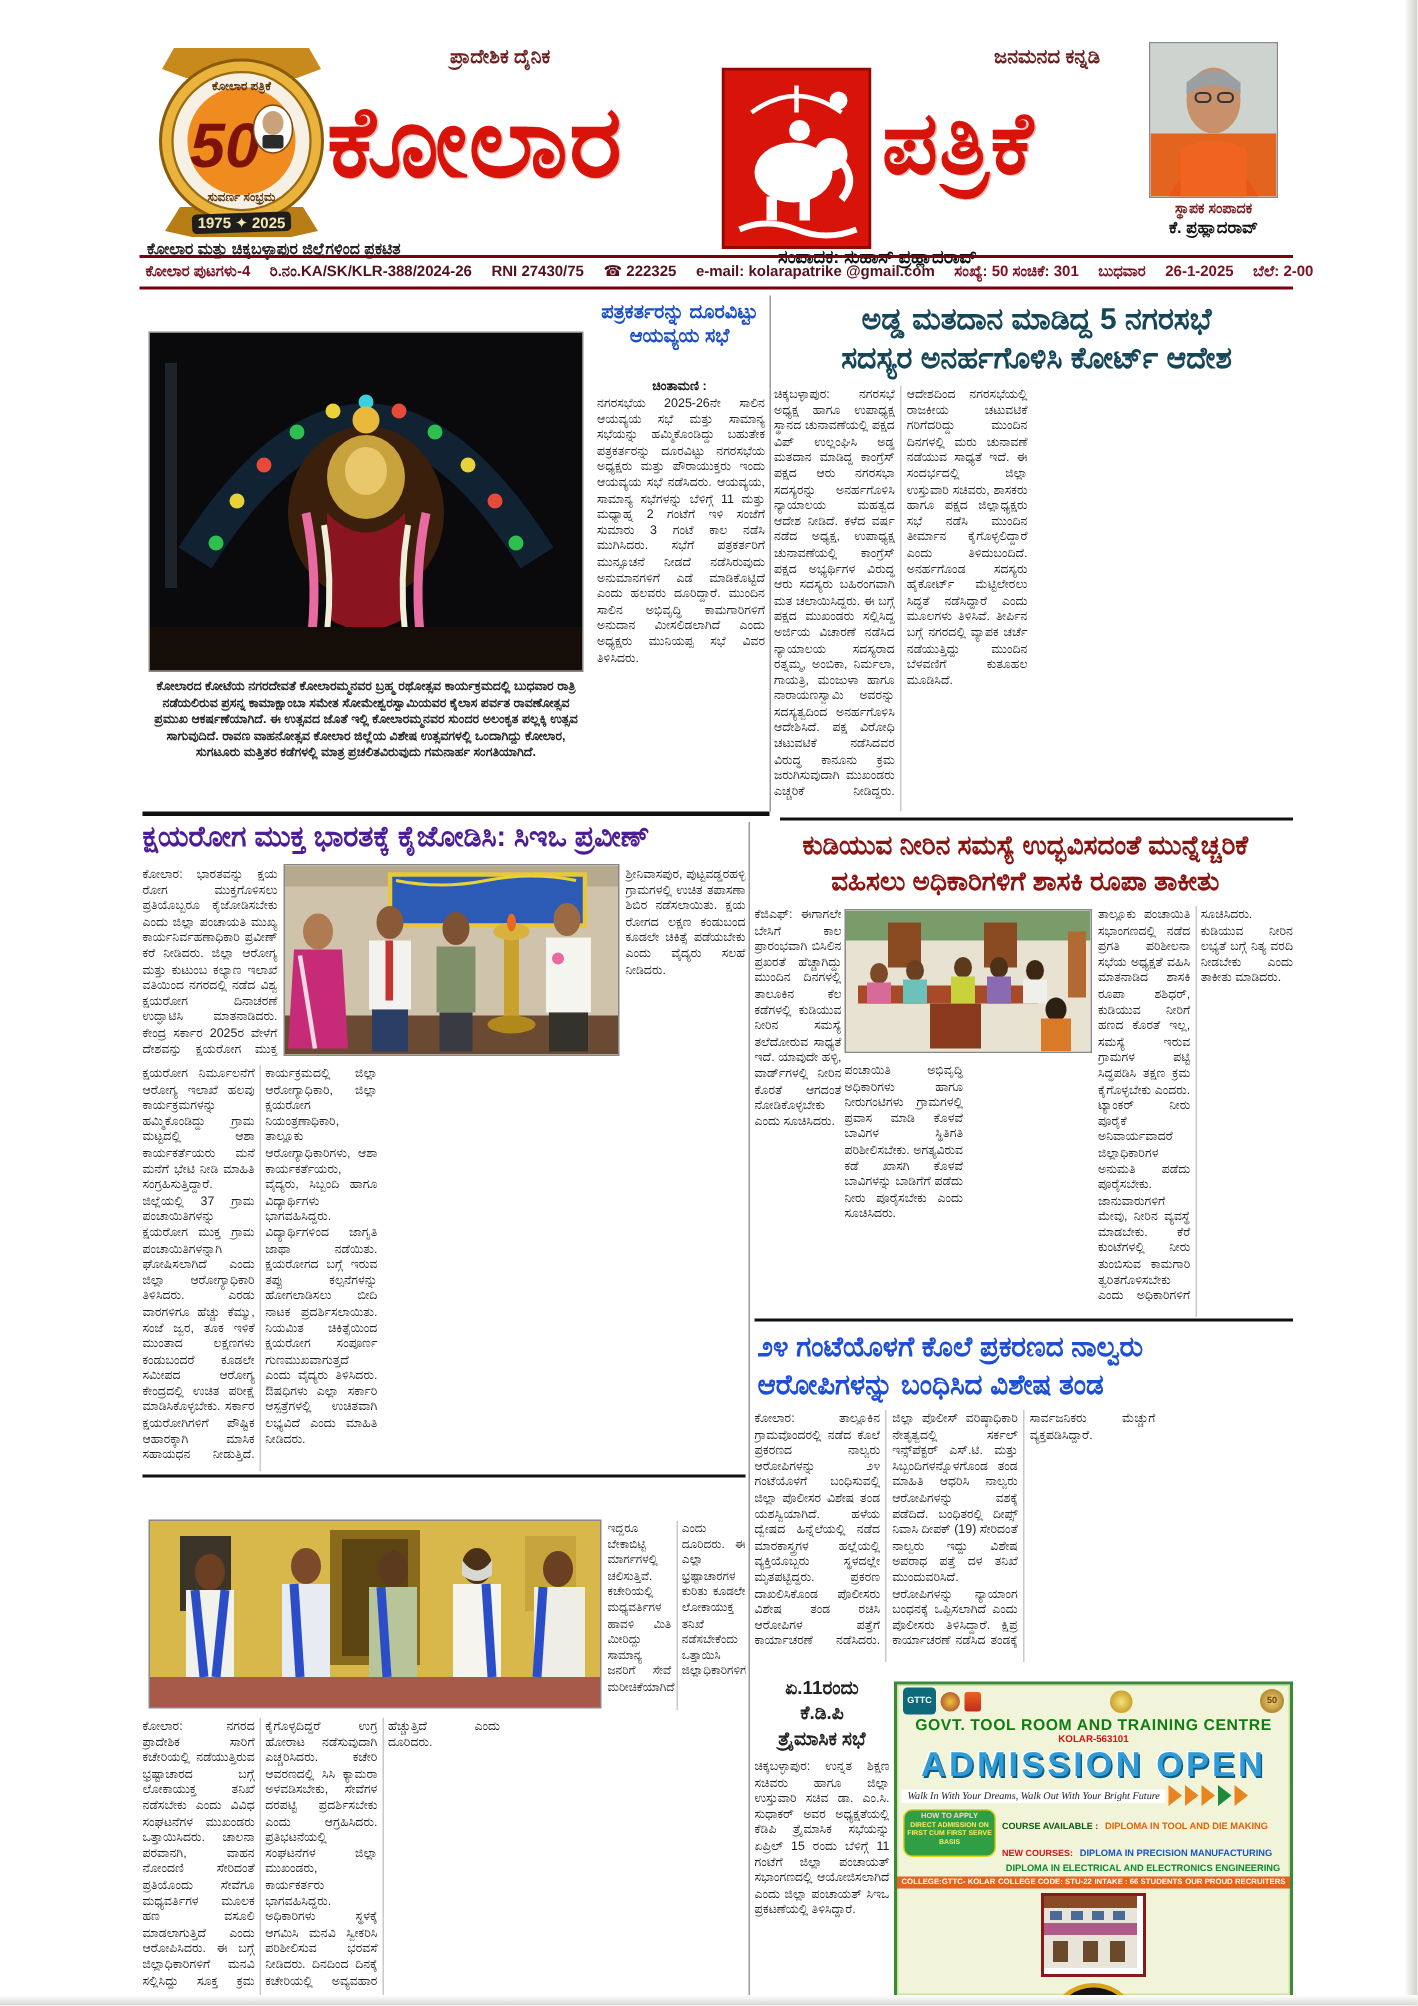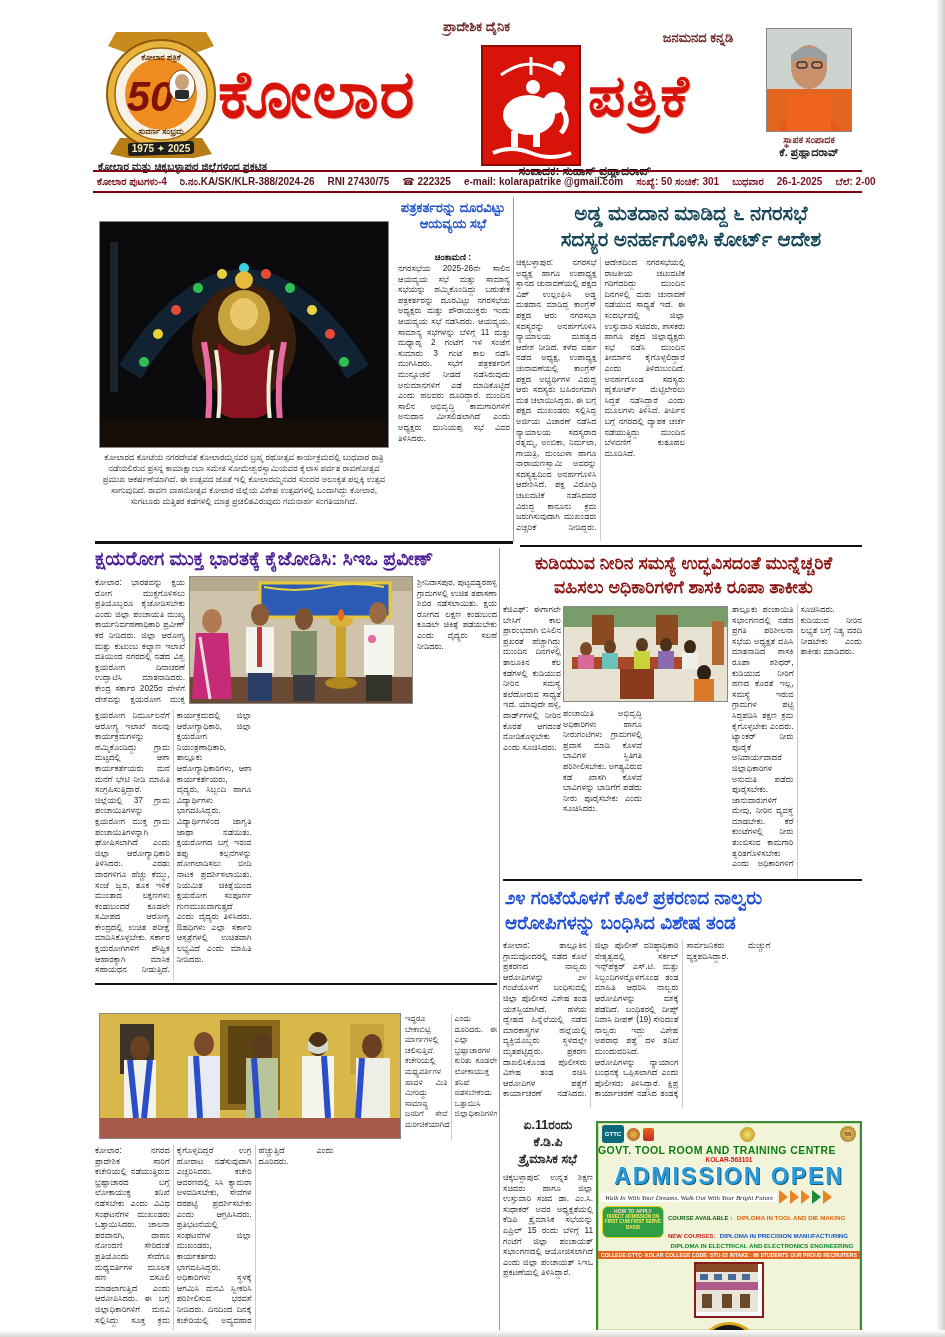--- a/index.html
+++ b/index.html
@@ -33,32 +33,32 @@
   .hl-a6{color:#151515;font-size:16.5px;}
   .hl-a7{color:#222;font-size:12.5px;text-align:center;line-height:17px;font-weight:800;}
   .subhead-blue{color:#1b4ec9;font-weight:800;font-size:13px;text-align:center;line-height:16px;}
 
   
   .body-txt{font-size:8.3px;line-height:10.6px;text-align:justify;color:#1c1c1c;
             overflow:hidden;column-fill:auto;}
   .cols2{column-count:2;column-gap:7px;column-rule:1px solid #c9c9c9;}
   .cols4{column-count:4;column-gap:8px;column-rule:1px solid #c9c9c9;}
   .cols5{column-count:5;column-gap:7px;column-rule:1px solid #c9c9c9;}
-  .caption{font-size:8.4px;font-weight:normal;line-height:11px;text-align:center;color:#222;}
+  .caption{font-size:8.4px;font-weight:bold;line-height:11px;text-align:center;color:#222;}
   .dateline{font-weight:bold;font-size:8.5px;text-align:center;color:#111;}
 
   .rule-h{background:#101010;}
   .rule-v{background:#9a9a9a;width:1px;}
   .photo{border:1px solid #888;box-sizing:border-box;}
 
   
   .ad{left:596px;top:1121px;width:266px;height:211px;background:#f2f4da;
       border:2px solid #3a8a3a;box-shadow:inset 0 0 0 1px #cfe0a6;box-sizing:border-box;
       font-family:"Liberation Sans",sans-serif;overflow:hidden;}
-  .ad-name{color:#0e7d12;font-size:10.5px;font-weight:900;letter-spacing:.4px;margin-top:1px;}
+  .ad-name{color:#0e7d12;font-size:10.5px;font-weight:900;text-align:center;letter-spacing:.4px;margin-top:1px;}
   .ad-loc{color:#d11616;font-size:6.5px;font-weight:bold;text-align:center;}
   .ad-open{color:#2e9bd6;font-size:23px;font-weight:900;text-align:center;letter-spacing:2px;
            text-shadow:1px 1px 0 #0a5c88, -1px -1px 0 #ffffff;}
   .ad-tagline{font-family:"Liberation Serif",serif;font-style:italic;font-size:6.8px;color:#222;
               background:#fff;padding:1px 4px;white-space:nowrap;}
   .chev{width:0;height:0;border-top:7px solid transparent;border-bottom:7px solid transparent;margin-left:2px;}
   .apply-box{background:#2f9e44;border:1px solid #e7d417;border-radius:6px;width:62px;height:32px;
              text-align:center;padding:1px;box-sizing:border-box;}
   .apply-t1{color:#ffd2d2;font-size:5px;font-weight:900;}
   .apply-t2{color:#ffe95e;font-size:4.6px;font-weight:bold;line-height:5.4px;}
@@ -93,21 +93,21 @@
       <text x="63" y="108" text-anchor="middle" font-size="8" fill="#5a3208" font-weight="bold">ಸುವರ್ಣ ಸಂಭ್ರಮ</text>
       <text x="52" y="85" text-anchor="middle" font-size="42" fill="#7c1208" font-weight="bold" font-style="italic">50</text>
       <ellipse cx="84" cy="60" rx="13" ry="16" fill="#fff" stroke="#7c4a10"></ellipse>
       <ellipse cx="84" cy="56" rx="7" ry="8" fill="#caa27a"></ellipse>
       <rect x="77" y="64" width="14" height="9" rx="2" fill="#2b2b2b"></rect>
       <rect x="30" y="116" width="66" height="13" rx="3" fill="#1e1e1e" transform="rotate(-2 63 122)"></rect>
       <text x="63" y="126" text-anchor="middle" font-size="10" fill="#f7e9b0" font-weight="bold">1975 ✦ 2025</text>
     </svg>
   </div>
 
-  <div class="abs tagline" style="left:300px;top:19px;width:210px;text-align:right;">ಪ್ರಾದೇಶಿಕ ದೈನಿಕ</div>
+  <div class="abs tagline" style="left:300px;top:30px;width:210px;text-align:left;">ಪ್ರಾದೇಶಿಕ ದೈನಿಕ</div>
   <div class="abs tagline" style="left:608px;top:30px;width:180px;text-align:center;">ಜನಮನದ ಕನ್ನಡಿ</div>
 
   <div class="abs title" style="left:218px;top:56px;font-size:66px;">ಕೋಲಾರ</div>
   <div class="abs title" style="left:588px;top:62px;font-size:58px;">ಪತ್ರಿಕೆ</div>
 
   <div class="abs" style="left:481px;top:45px;width:100px;height:121px;">
     <svg width="100" height="121" viewBox="0 0 100 121">
       <rect x="1" y="1" width="98" height="119" fill="#d8130a" stroke="#8e0b04" stroke-width="2"></rect>
       <path d="M20 30 Q50 8 80 30" stroke="#fff" stroke-width="3" fill="none"></path>
       <line x1="50" y1="12" x2="50" y2="30" stroke="#fff" stroke-width="3"></line>
@@ -191,21 +191,21 @@
   <div class="abs caption" style="left:97px;top:452px;width:294px;height:88px;">ಕೋಲಾರದ ಕೋಟೆಯ ನಗರದೇವತೆ ಕೋಲಾರಮ್ಮನವರ ಬ್ರಹ್ಮ ರಥೋತ್ಸವ ಕಾರ್ಯಕ್ರಮದಲ್ಲಿ ಬುಧವಾರ ರಾತ್ರಿ ನಡೆಯಲಿರುವ ಪ್ರಸನ್ನ ಕಾಮಾಕ್ಷಾಂಬಾ ಸಮೇತ ಸೋಮೇಶ್ವರಸ್ವಾಮಿಯವರ ಕೈಲಾಸ ಪರ್ವತ ರಾವಣೋತ್ಸವ ಪ್ರಮುಖ ಆಕರ್ಷಣೆಯಾಗಿದೆ. ಈ ಉತ್ಸವದ ಜೊತೆ ಇಲ್ಲಿ ಕೋಲಾರಮ್ಮನವರ ಸುಂದರ ಅಲಂಕೃತ ಪಲ್ಲಕ್ಕಿ ಉತ್ಸವ ಸಾಗುವುದಿದೆ. ರಾವಣ ವಾಹನೋತ್ಸವ ಕೋಲಾರ ಜಿಲ್ಲೆಯ ವಿಶೇಷ ಉತ್ಸವಗಳಲ್ಲಿ ಒಂದಾಗಿದ್ದು ಕೋಲಾರ, ಸುಗಟೂರು ಮತ್ತಿತರ ಕಡೆಗಳಲ್ಲಿ ಮಾತ್ರ ಪ್ರಚಲಿತವಿರುವುದು ಗಮನಾರ್ಹ ಸಂಗತಿಯಾಗಿದೆ.</div>
 
   <div class="abs subhead-blue" style="left:396px;top:200px;width:114px;">ಪತ್ರಕರ್ತರನ್ನು ದೂರವಿಟ್ಟು ಆಯವ್ಯಯ ಸಭೆ</div>
   <div class="abs dateline" style="left:396px;top:252px;width:114px;">ಚಿಂತಾಮಣಿ :</div>
   <div class="abs body-txt" style="left:398px;top:263px;width:112px;height:276px;">ನಗರಸಭೆಯ 2025-26ನೇ ಸಾಲಿನ ಆಯವ್ಯಯ ಸಭೆ ಮತ್ತು ಸಾಮಾನ್ಯ ಸಭೆಯನ್ನು ಹಮ್ಮಿಕೊಂಡಿದ್ದು ಬಹುತೇಕ ಪತ್ರಕರ್ತರನ್ನು ದೂರವಿಟ್ಟು ನಗರಸಭೆಯ ಅಧ್ಯಕ್ಷರು ಮತ್ತು ಪೌರಾಯುಕ್ತರು ಇಂದು ಆಯವ್ಯಯ ಸಭೆ ನಡೆಸಿದರು. ಆಯವ್ಯಯ, ಸಾಮಾನ್ಯ ಸಭೆಗಳನ್ನು ಬೆಳಿಗ್ಗೆ 11 ಮತ್ತು ಮಧ್ಯಾಹ್ನ 2 ಗಂಟೆಗೆ ಇಳಿ ಸಂಜೆಗೆ ಸುಮಾರು 3 ಗಂಟೆ ಕಾಲ ನಡೆಸಿ ಮುಗಿಸಿದರು. ಸಭೆಗೆ ಪತ್ರಕರ್ತರಿಗೆ ಮುನ್ಸೂಚನೆ ನೀಡದೆ ನಡೆಸಿರುವುದು ಅನುಮಾನಗಳಿಗೆ ಎಡೆ ಮಾಡಿಕೊಟ್ಟಿದೆ ಎಂದು ಹಲವರು ದೂರಿದ್ದಾರೆ. ಮುಂದಿನ ಸಾಲಿನ ಅಭಿವೃದ್ಧಿ ಕಾಮಗಾರಿಗಳಿಗೆ ಅನುದಾನ ಮೀಸಲಿಡಲಾಗಿದೆ ಎಂದು ಅಧ್ಯಕ್ಷರು ಮುನಿಯಪ್ಪ ಸಭೆ ವಿವರ ತಿಳಿಸಿದರು.</div>
 
   <div class="abs rule-v" style="left:513px;top:197px;height:344px;"></div>
   <div class="abs rule-h" style="left:95px;top:541px;width:418px;height:3px;"></div>
 
   <div class="abs hl hl-a2" style="left:520px;top:200px;width:342px;">
-    <div>ಅಡ್ಡ ಮತದಾನ ಮಾಡಿದ್ದ ೬ ನಗರಸಭೆ</div>
+    <div>ಅಡ್ಡ ಮತದಾನ ಮಾಡಿದ್ದ 5 ನಗರಸಭೆ</div>
     <div>ಸದಸ್ಯರ ಅನರ್ಹಗೊಳಿಸಿ ಕೋರ್ಟ್ ಆದೇಶ</div>
   </div>
   <div class="abs body-txt cols4" style="left:516px;top:257px;width:346px;height:284px;">ಚಿಕ್ಕಬಳ್ಳಾಪುರ: ನಗರಸಭೆ ಅಧ್ಯಕ್ಷ ಹಾಗೂ ಉಪಾಧ್ಯಕ್ಷ ಸ್ಥಾನದ ಚುನಾವಣೆಯಲ್ಲಿ ಪಕ್ಷದ ವಿಪ್ ಉಲ್ಲಂಘಿಸಿ ಅಡ್ಡ ಮತದಾನ ಮಾಡಿದ್ದ ಕಾಂಗ್ರೆಸ್ ಪಕ್ಷದ ಆರು ನಗರಸಭಾ ಸದಸ್ಯರನ್ನು ಅನರ್ಹಗೊಳಿಸಿ ನ್ಯಾಯಾಲಯ ಮಹತ್ವದ ಆದೇಶ ನೀಡಿದೆ. ಕಳೆದ ವರ್ಷ ನಡೆದ ಅಧ್ಯಕ್ಷ, ಉಪಾಧ್ಯಕ್ಷ ಚುನಾವಣೆಯಲ್ಲಿ ಕಾಂಗ್ರೆಸ್ ಪಕ್ಷದ ಅಭ್ಯರ್ಥಿಗಳ ವಿರುದ್ಧ ಆರು ಸದಸ್ಯರು ಬಹಿರಂಗವಾಗಿ ಮತ ಚಲಾಯಿಸಿದ್ದರು. ಈ ಬಗ್ಗೆ ಪಕ್ಷದ ಮುಖಂಡರು ಸಲ್ಲಿಸಿದ್ದ ಅರ್ಜಿಯ ವಿಚಾರಣೆ ನಡೆಸಿದ ನ್ಯಾಯಾಲಯ ಸದಸ್ಯರಾದ ರತ್ನಮ್ಮ, ಅಂಬಿಕಾ, ನಿರ್ಮಲಾ, ಗಾಯತ್ರಿ, ಮಂಜುಳಾ ಹಾಗೂ ನಾರಾಯಣಸ್ವಾಮಿ ಅವರನ್ನು ಸದಸ್ಯತ್ವದಿಂದ ಅನರ್ಹಗೊಳಿಸಿ ಆದೇಶಿಸಿದೆ. ಪಕ್ಷ ವಿರೋಧಿ ಚಟುವಟಿಕೆ ನಡೆಸಿದವರ ವಿರುದ್ಧ ಕಾನೂನು ಕ್ರಮ ಜರುಗಿಸುವುದಾಗಿ ಮುಖಂಡರು ಎಚ್ಚರಿಕೆ ನೀಡಿದ್ದರು. ಆದೇಶದಿಂದ ನಗರಸಭೆಯಲ್ಲಿ ರಾಜಕೀಯ ಚಟುವಟಿಕೆ ಗರಿಗೆದರಿದ್ದು ಮುಂದಿನ ದಿನಗಳಲ್ಲಿ ಮರು ಚುನಾವಣೆ ನಡೆಯುವ ಸಾಧ್ಯತೆ ಇದೆ. ಈ ಸಂದರ್ಭದಲ್ಲಿ ಜಿಲ್ಲಾ ಉಸ್ತುವಾರಿ ಸಚಿವರು, ಶಾಸಕರು ಹಾಗೂ ಪಕ್ಷದ ಜಿಲ್ಲಾಧ್ಯಕ್ಷರು ಸಭೆ ನಡೆಸಿ ಮುಂದಿನ ತೀರ್ಮಾನ ಕೈಗೊಳ್ಳಲಿದ್ದಾರೆ ಎಂದು ತಿಳಿದುಬಂದಿದೆ. ಅನರ್ಹಗೊಂಡ ಸದಸ್ಯರು ಹೈಕೋರ್ಟ್ ಮೆಟ್ಟಿಲೇರಲು ಸಿದ್ಧತೆ ನಡೆಸಿದ್ದಾರೆ ಎಂದು ಮೂಲಗಳು ತಿಳಿಸಿವೆ. ತೀರ್ಪಿನ ಬಗ್ಗೆ ನಗರದಲ್ಲಿ ವ್ಯಾಪಕ ಚರ್ಚೆ ನಡೆಯುತ್ತಿದ್ದು ಮುಂದಿನ ಬೆಳವಣಿಗೆ ಕುತೂಹಲ ಮೂಡಿಸಿದೆ.</div>
   <div class="abs rule-h" style="left:520px;top:545px;width:342px;height:2px;"></div>
 
   <div class="abs hl hl-a3" style="left:95px;top:548px;width:410px;">ಕ್ಷಯರೋಗ ಮುಕ್ತ ಭಾರತಕ್ಕೆ ಕೈಜೋಡಿಸಿ: ಸಿಇಒ ಪ್ರವೀಣ್</div>
   <div class="abs body-txt" style="left:95px;top:577px;width:90px;height:127px;">ಕೋಲಾರ: ಭಾರತವನ್ನು ಕ್ಷಯ ರೋಗ ಮುಕ್ತಗೊಳಿಸಲು ಪ್ರತಿಯೊಬ್ಬರೂ ಕೈಜೋಡಿಸಬೇಕು ಎಂದು ಜಿಲ್ಲಾ ಪಂಚಾಯತಿ ಮುಖ್ಯ ಕಾರ್ಯನಿರ್ವಹಣಾಧಿಕಾರಿ ಪ್ರವೀಣ್ ಕರೆ ನೀಡಿದರು. ಜಿಲ್ಲಾ ಆರೋಗ್ಯ ಮತ್ತು ಕುಟುಂಬ ಕಲ್ಯಾಣ ಇಲಾಖೆ ವತಿಯಿಂದ ನಗರದಲ್ಲಿ ನಡೆದ ವಿಶ್ವ ಕ್ಷಯರೋಗ ದಿನಾಚರಣೆ ಉದ್ಘಾಟಿಸಿ ಮಾತನಾಡಿದರು. ಕೇಂದ್ರ ಸರ್ಕಾರ 2025ರ ವೇಳೆಗೆ ದೇಶವನ್ನು ಕ್ಷಯರೋಗ ಮುಕ್ತ ಮಾಡುವ ಗುರಿ ಹೊಂದಿದೆ.</div>
 
   <div class="abs photo" style="left:189px;top:576px;width:224px;height:128px;">
     <svg width="222" height="126" viewBox="0 0 222 126">

